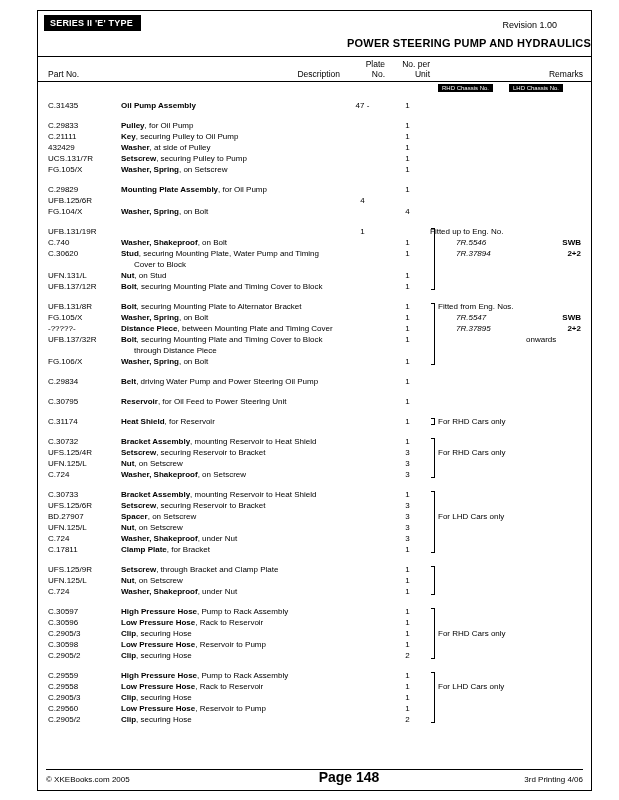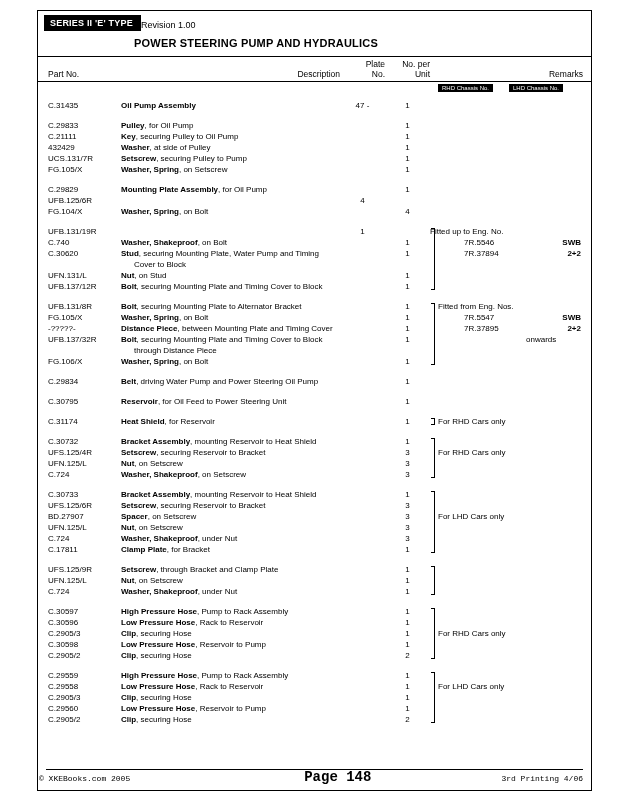--- a/index.html
+++ b/index.html
@@ -6,27 +6,27 @@
   html,body { background:#fff; }
   body {
     width:619px; height:800px; position:relative;
     font-family:"Liberation Sans", sans-serif; color:#000;
     -webkit-font-smoothing:antialiased;
   }
   .frame {
     position:absolute; left:37px; top:10px; width:555px; height:781px;
     border:1px solid #000; background:#fff; overflow:hidden;
   }
-  .topbar { margin:4px 6px 0 6px; display:flex; justify-content:flex-start; align-items:flex-start; }
+  .topbar { margin:4px 6px 0 6px; display:flex; justify-content:space-between; align-items:flex-start; }
   .series-badge {
     background:#000; color:#fff; font-weight:bold; font-size:9px;
     padding:3px 8px 3px 6px; letter-spacing:.2px; display:inline-block;
   }
   .revision { font-size:9px; margin-top:5px; margin-right:28px; }
-  .title { margin-top:6px; margin-left:96px; font-size:11px; font-weight:bold; letter-spacing:.2px; }
+  .title { margin-top:6px; margin-left:96px; font-size:11px; font-weight:bold; letter-spacing:.2px;text-align:right; }
 
   .grid {
     display:grid;
     grid-template-columns:73px 219px 45px 45px 8px 1fr;
     padding:0 8px 0 10px;
   }
   .thead {
     margin-top:7px; border-top:1px solid #000; border-bottom:1px solid #000;
     padding-top:2px; padding-bottom:2px; font-size:8.5px; align-items:end;
   }
@@ -38,32 +38,32 @@
   .mini-badge { background:#000; color:#fff; font-size:6px; padding:1px 4px; white-space:nowrap; }
 
   .tbody { margin-top:8px; }
   .group { position:relative; margin-bottom:9px; }
   .line { height:11px; line-height:11px; font-size:8px; }
   .c { white-space:nowrap; overflow:visible; }
   .desc .b { font-weight:bold; }
   .desc .cont { padding-left:13px; }
   .plate, .qty { text-align:center; }
   .rem { display:flex; padding-right:2px; }
-  .rl.ind1 { margin-left:26px; }
+  .rl.ind1 { margin-left:18px;font-style:italic; }
   .rl.ind2 { margin-left:88px; }
   .rr { margin-left:auto;font-weight:bold; }
   .bracket {
     position:absolute; left:393px; top:2px; width:4px;
     border-top:1px solid #000; border-right:1px solid #000; border-bottom:1px solid #000;
   }
 
   .footer-rule { position:absolute; left:8px; right:8px; bottom:20px; border-top:1px solid #000; }
   .footer {
-    position:absolute; left:1px; right:8px; bottom:5px;
-    display:flex; justify-content:space-between; align-items:baseline; font-size:8px;font-family:Liberation Mono, monospace;
+    position:absolute; left:8px; right:8px; bottom:5px;
+    display:flex; justify-content:space-between; align-items:baseline; font-size:8px;
   }
   .footer .center { font-weight:bold; font-size:14px;padding-left:44px; }
 </style>
 </head>
 <body>
 
 <div class="frame">
 
   <div class="topbar">
     <span class="series-badge">SERIES II 'E' TYPE</span>

